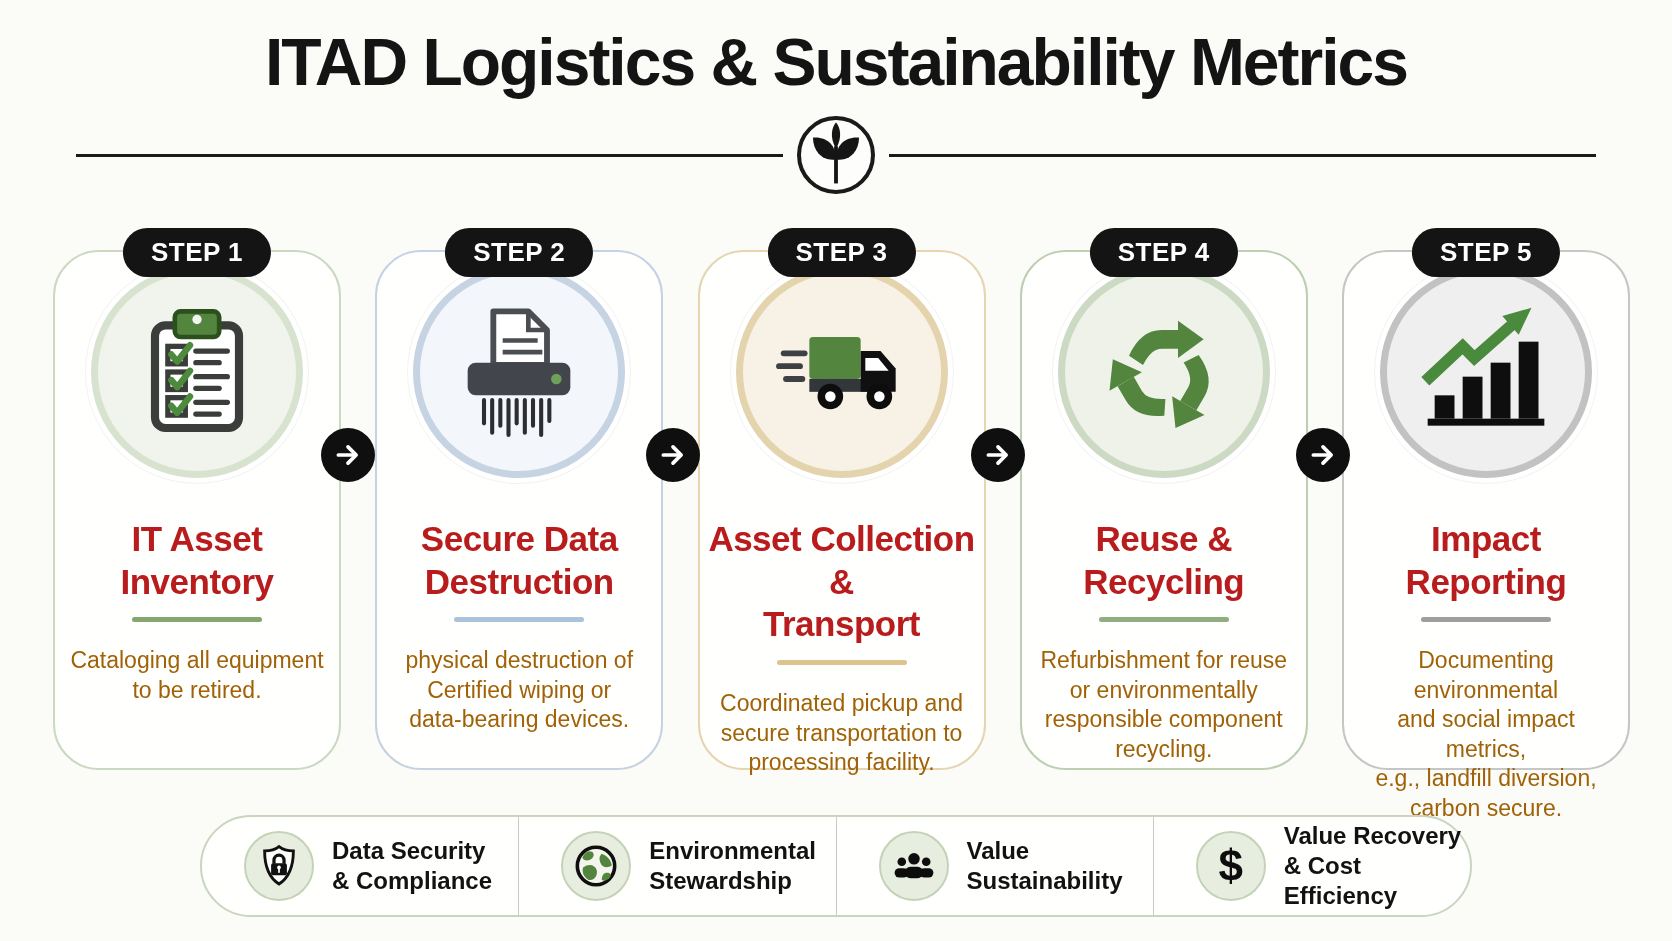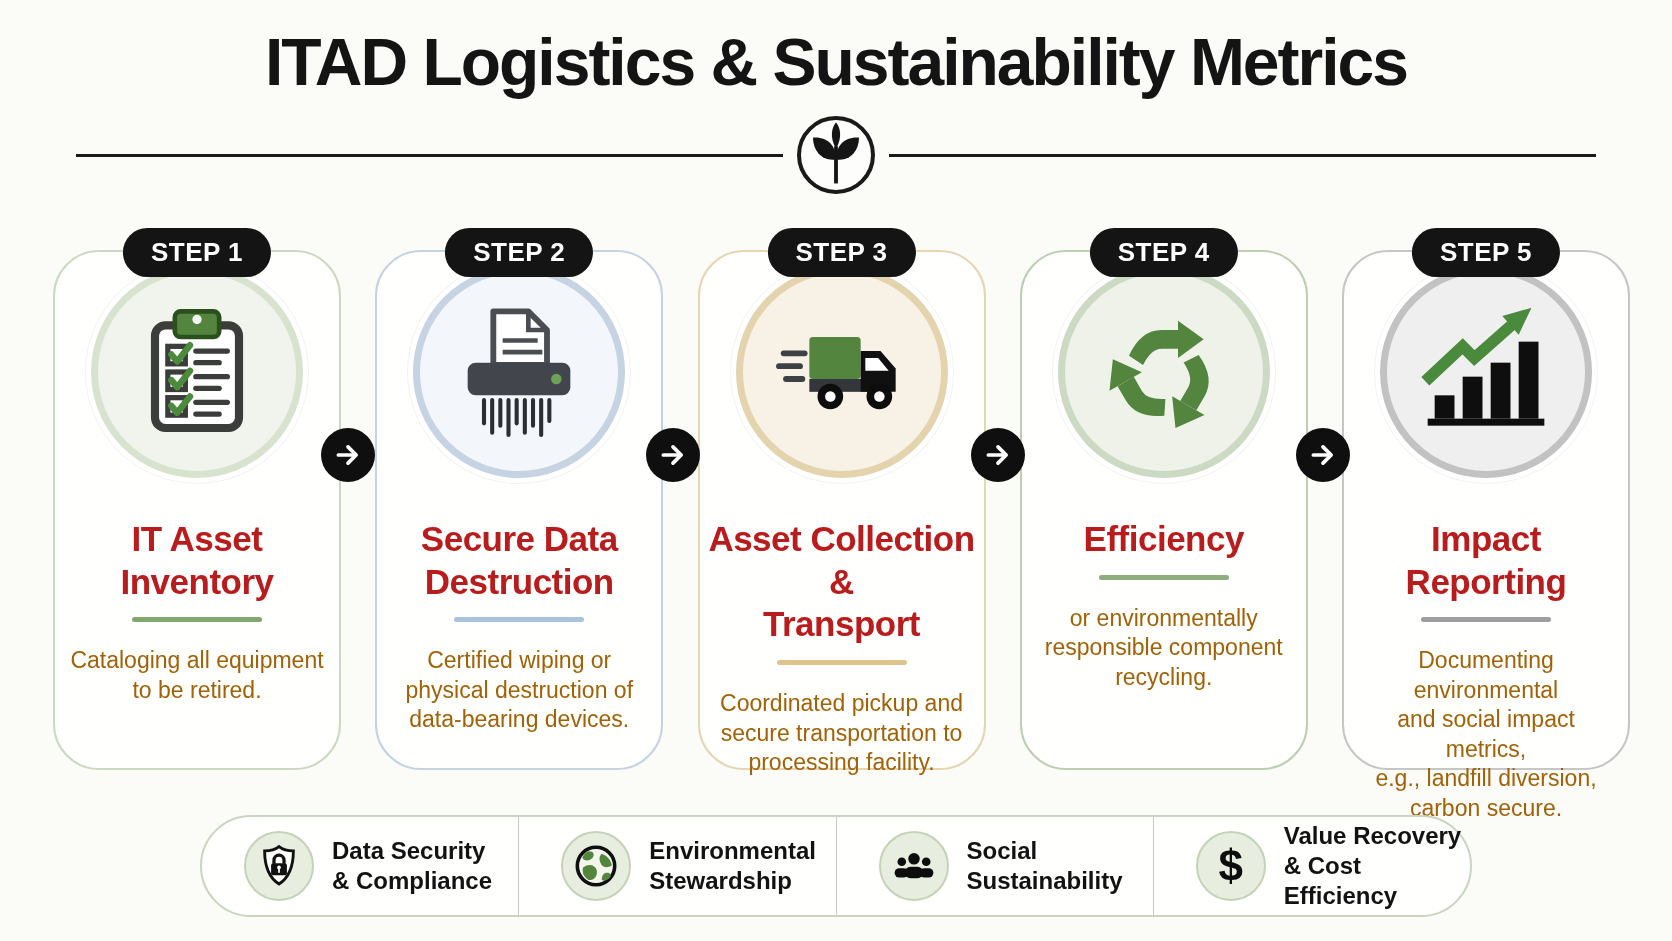--- a/index.html
+++ b/index.html
@@ -181,22 +181,22 @@
             <line x1="86" y1="84" x2="86" y2="102"></line>
           </g>
         </svg>
       </div>
       <h2 class="step-title">
         <span>Secure Data</span>
         <span>Destruction</span>
       </h2>
       <div class="underline"></div>
       <p class="desc">
+        <span>physical destruction of</span>
         <span>Certified wiping or</span>
-        <span>physical destruction of</span>
         <span>data-bearing devices.</span>
 
       </p>
     </section>
 
     <section class="step-card" style="--border: #e5d5b0; --ring: #e4d4ae; --fill: #f8f2e6; --underline: #ddc48f;">
       <div class="step-badge">STEP 3</div>
       <div class="icon-circle">
         <svg viewBox="0 0 120 120" aria-hidden="true">
           <g stroke="#3d4044" stroke-width="5" stroke-linecap="round">
@@ -241,24 +241,26 @@
               <path d="M72 16 L94 32 L72 48 Z"></path>
             </g>
             <g transform="rotate(240 60 63)">
               <path d="M30 46 Q40 24 58 24 L72 24 L72 40 L58 40 Q49 40 42 54 Z"></path>
               <path d="M72 16 L94 32 L72 48 Z"></path>
             </g>
           </g>
         </svg>
       </div>
       <h2 class="step-title">
-        <span>Efficiency</span>
-      </h2>
-      <div class="underline"></div>
-      <p class="desc">
+        <span>Reuse &amp;</span>
+        <span>Recycling</span>
+      </h2>
+      <div class="underline"></div>
+      <p class="desc">
+        <span>Refurbishment for reuse</span>
         <span>or environmentally</span>
         <span>responsible component</span>
         <span>recycling.</span>
       </p>
     </section>
 
     <section class="step-card" style="--border: #c6c6c6; --ring: #c2c2c2; --fill: #efefef; --underline: #9e9e9e;">
       <div class="step-badge">STEP 5</div>
       <div class="icon-circle">
         <svg viewBox="0 0 120 120" aria-hidden="true">
@@ -349,21 +351,21 @@
         <svg viewBox="0 0 64 64" aria-hidden="true">
           <circle cx="15" cy="26" r="6" fill="#0d0d0d"></circle>
           <circle cx="49" cy="26" r="6" fill="#0d0d0d"></circle>
           <rect x="5" y="35" width="19" height="13" rx="6.5" fill="#0d0d0d"></rect>
           <rect x="40" y="35" width="19" height="13" rx="6.5" fill="#0d0d0d"></rect>
           <circle cx="32" cy="22" r="8" fill="#0d0d0d"></circle>
           <rect x="19" y="33" width="26" height="16" rx="8" fill="#0d0d0d"></rect>
         </svg>
       </div>
       <div class="footer-label">
-        <span>Social</span>
+        <span>Value</span>
         <span>Sustainability</span>
       </div>
     </div>
 
     <div class="footer-item">
       <div class="footer-icon-circle">
         <span class="dollar-glyph">$</span>
       </div>
       <div class="footer-label">
         <span>Value Recovery</span>

